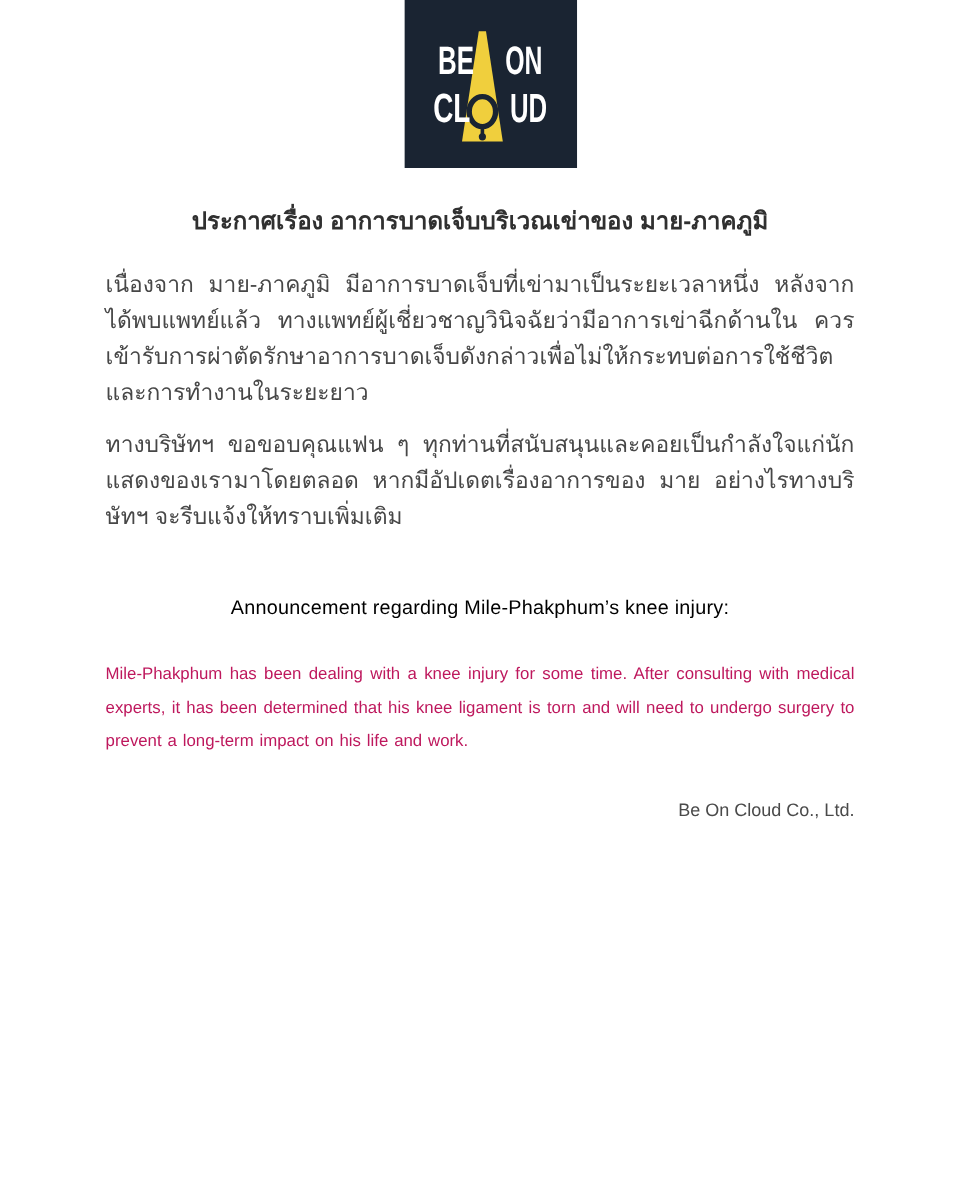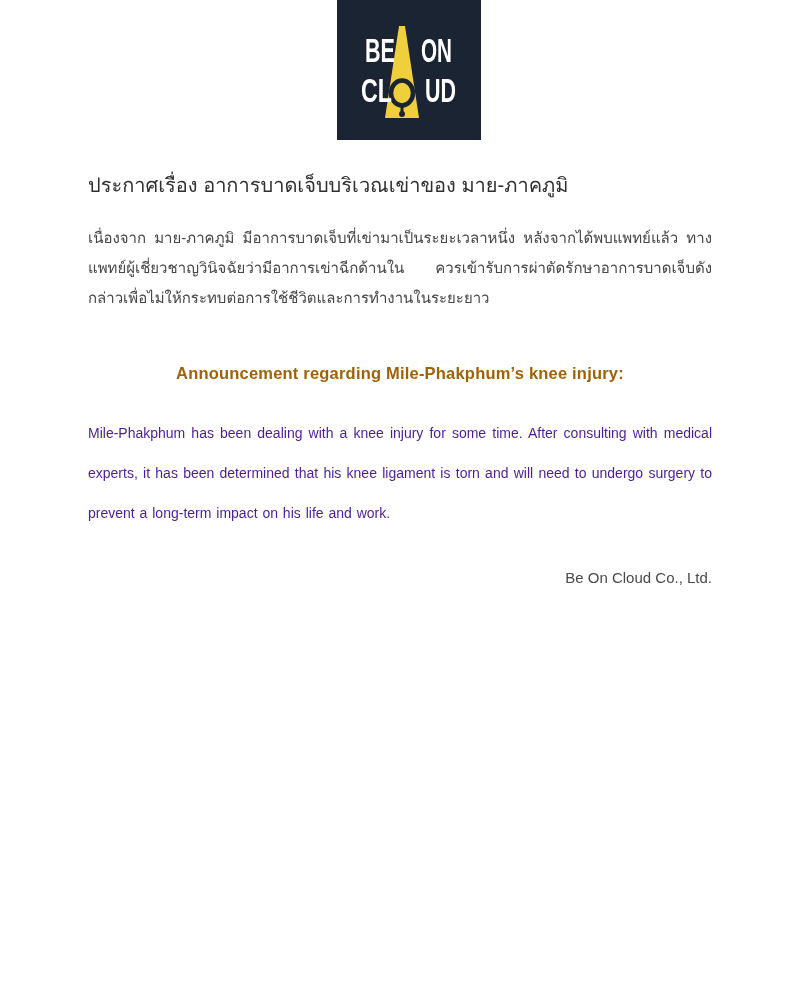--- a/index.html
+++ b/index.html
@@ -19,50 +19,50 @@
     margin: 0 auto;
   }
   .logo-wrap {
     width: 126px;
     height: 140px;
     margin: 0 auto;
   }
   .logo-wrap svg { display: block; }
   .thai-title {
     margin: 32px 0 0 0;
-    text-align: left;
+    text-align: center;
     font-size: 20px;
     line-height: 27px;
-    font-weight: 400;
+    font-weight: 700;
     color: #303030;
   }
   .thai-para {
     margin: 14px 0 0 0;
-    font-size: 15px;
+    font-size: 19px;
     line-height: 30px;
     text-align: justify;
     color: #474747;
     overflow-wrap: break-word;
   }
   .thai-para.first { margin-top: 24px; }
   .eng-heading {
     margin: 48px 0 0 0;
     text-align: center;
     font-size: 16.5px;
     line-height: 25px;
-    font-weight: 700;
-    color: #a16207;
+    font-weight: 400;
+    color: #000000;
     letter-spacing: 0.2px;
   }
   .eng-para {
     margin: 28px 0 0 0;
     font-size: 14px;
-    line-height: 40px;
+    line-height: 28px;
     text-align: justify;
-    color: #4c1d95;
+    color: #be185d;
     word-spacing: 1px;
   }
   .eng-para.first { margin-top: 27px; }
   .signature {
     margin: 29px 0 0 0;
     text-align: right;
     font-size: 15px;
     line-height: 31px;
     color: #4a4a4a;
   }
@@ -82,20 +82,21 @@
       <text x="28" y="62" textLength="30" lengthAdjust="spacingAndGlyphs" font-family="Liberation Sans, sans-serif" font-weight="700" font-size="33" fill="#FFFFFF">BE</text>
       <text x="84" y="62" textLength="31" lengthAdjust="spacingAndGlyphs" font-family="Liberation Sans, sans-serif" font-weight="700" font-size="33" fill="#FFFFFF">ON</text>
       <text x="24" y="102" textLength="31" lengthAdjust="spacingAndGlyphs" font-family="Liberation Sans, sans-serif" font-weight="700" font-size="34" fill="#FFFFFF">CL</text>
       <text x="88" y="102" textLength="31" lengthAdjust="spacingAndGlyphs" font-family="Liberation Sans, sans-serif" font-weight="700" font-size="34" fill="#FFFFFF">UD</text>
     </svg>
   </div>
 
   <h1 class="thai-title">ประกาศเรื่อง อาการบาดเจ็บบริเวณเข่าของ มาย-ภาคภูมิ</h1>
 
   <p class="thai-para first">เนื่องจาก มาย-ภาคภูมิ มีอาการบาดเจ็บที่เข่ามาเป็นระยะเวลาหนึ่ง หลังจากได้พบแพทย์แล้ว ทางแพทย์ผู้เชี่ยวชาญวินิจฉัยว่ามีอาการเข่าฉีกด้านใน ควรเข้ารับการผ่าตัดรักษาอาการบาดเจ็บดังกล่าวเพื่อไม่ให้กระทบต่อการใช้ชีวิตและการทำงานในระยะยาว</p>
+  <p class="thai-para">ทางบริษัทฯ ขอขอบคุณแฟน ๆ ทุกท่านที่สนับสนุนและคอยเป็นกำลังใจแก่นักแสดงของเรามาโดยตลอด หากมีอัปเดตเรื่องอาการของ มาย อย่างไรทางบริษัทฯ จะรีบแจ้งให้ทราบเพิ่มเติม</p>
 
   <h2 class="eng-heading">Announcement regarding Mile-Phakphum’s knee injury:</h2>
 
   <p class="eng-para first">Mile-Phakphum has been dealing with a knee injury for some time. After consulting with medical experts, it has been determined that his knee ligament is torn and will need to undergo surgery to prevent a long-term impact on his life and work.</p>
 
   <div class="signature">
     <div>Be On Cloud Co., Ltd.</div>
 
   </div>
 

